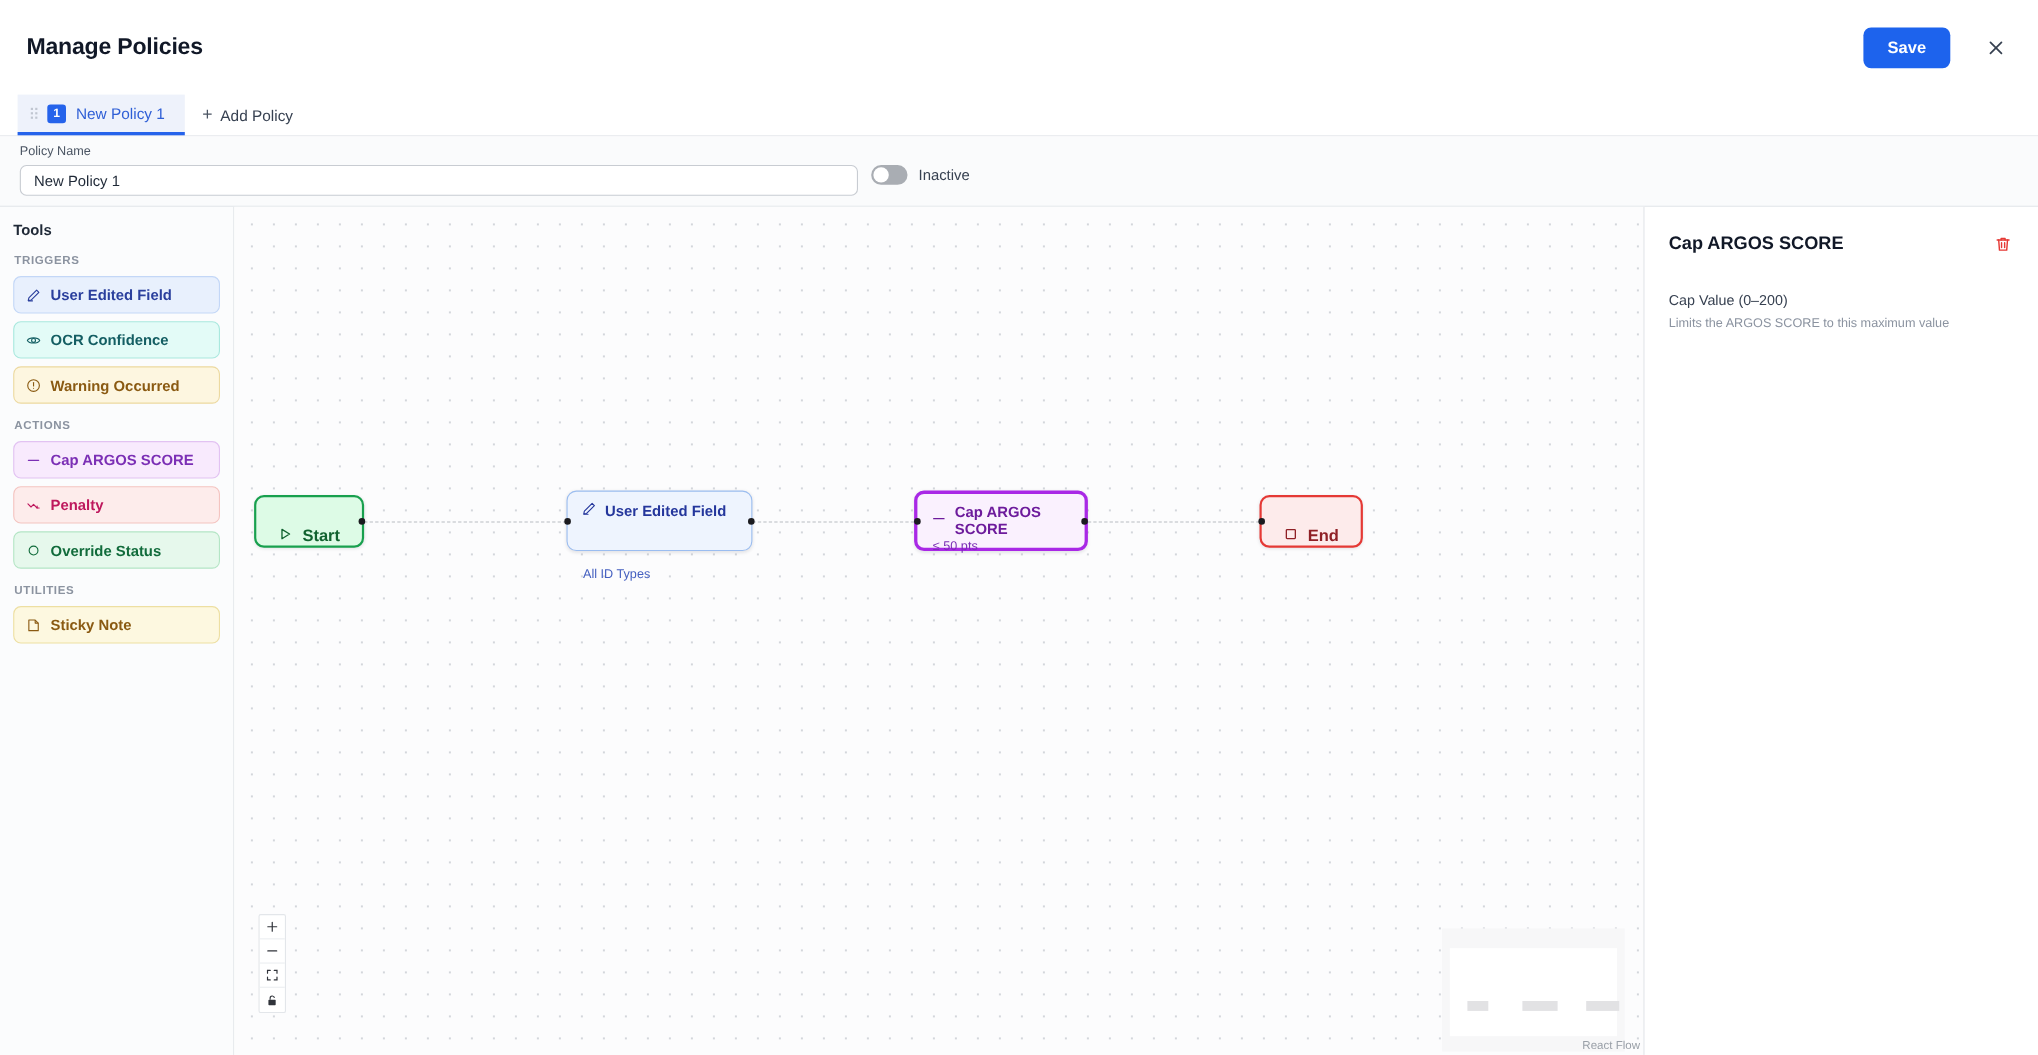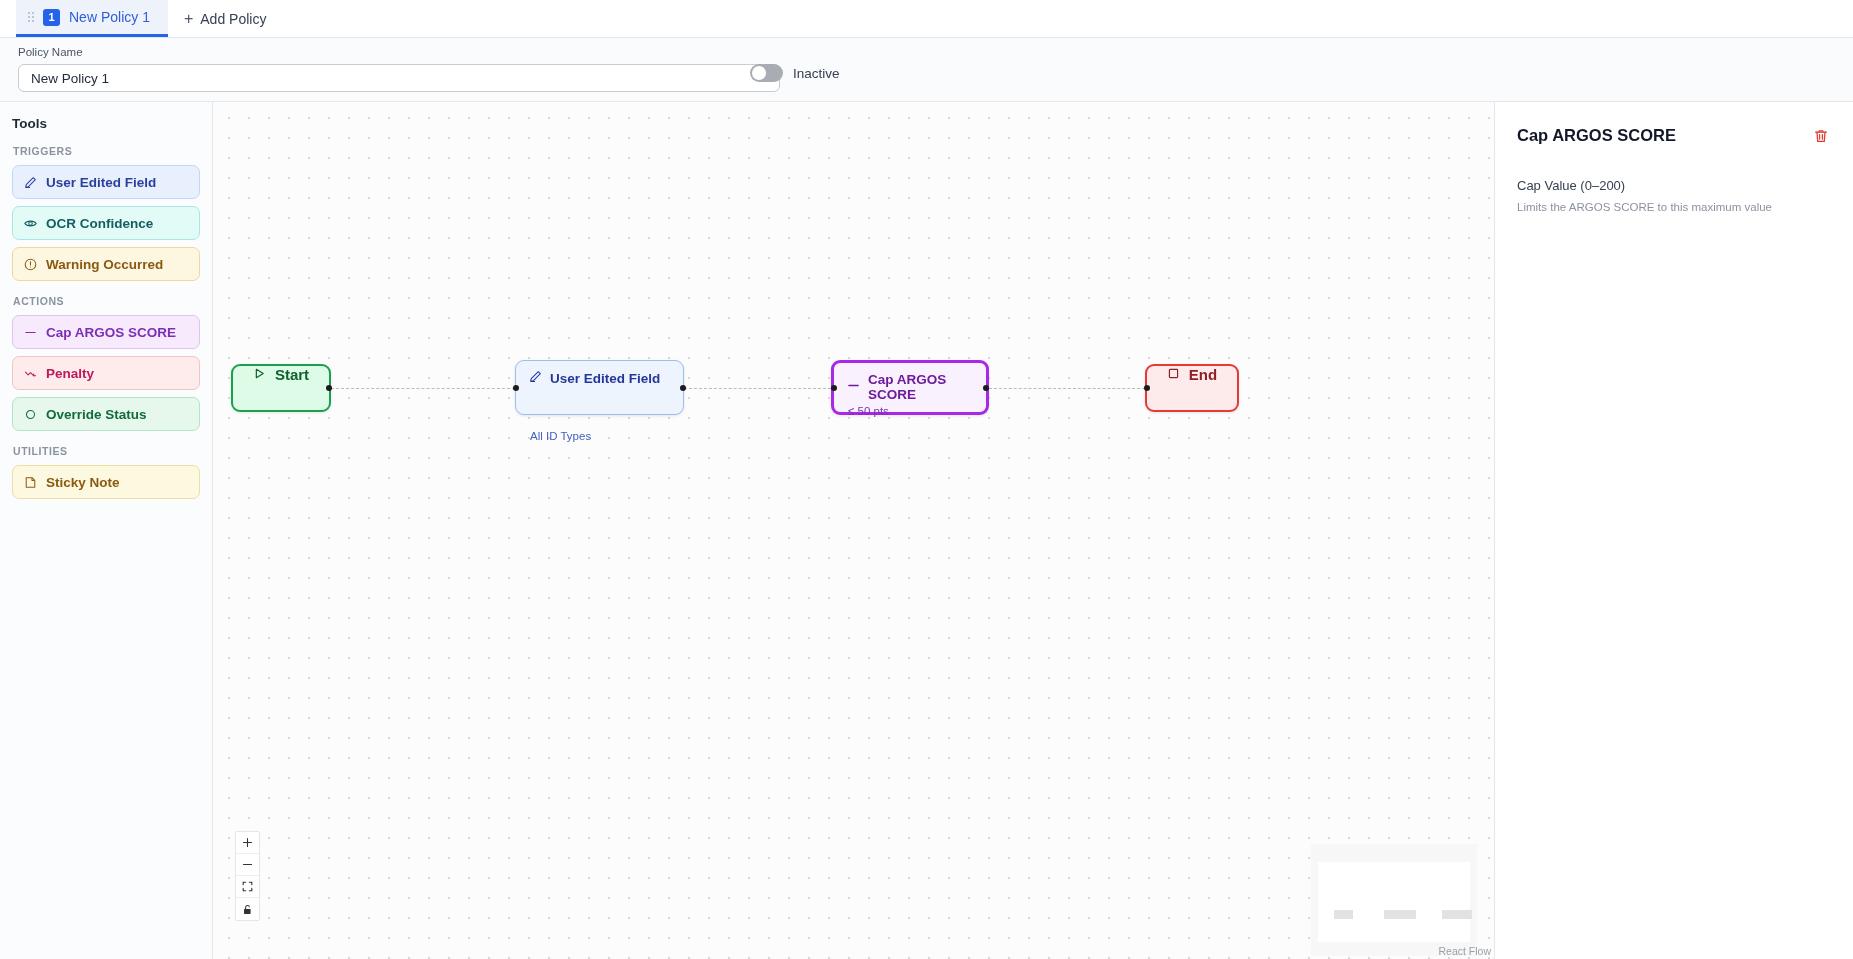--- a/index.html
+++ b/index.html
@@ -87,21 +87,21 @@
   }
   .policy-input {
     position: absolute; top: 26px; left: 18px;
     width: 762px; height: 28px;
     border: 1px solid #c8ccd2; border-radius: 6px;
     background: #fff; font-size: 13.5px; color: #1f2937;
     padding: 0 12px;
     font-family: "Liberation Sans", sans-serif;
   }
   .toggle-wrap {
-    position: absolute; top: 26px; left: 750px;
+    position: absolute; top: 26px; left: 792px;
     display: flex; align-items: center; gap: 10px; text-align: right;
   }
   .toggle {
     width: 33px; height: 18px; border-radius: 9px;
     background: #a9adb3; position: relative; cursor: pointer;
   }
   .toggle .knob {
     position: absolute; top: 2px; left: 2px;
     width: 14px; height: 14px; border-radius: 50%;
     background: #fff;
@@ -157,21 +157,21 @@
   }
   .node .handle {
     position: absolute; top: 50%; margin-top: -3px;
     width: 6px; height: 6px; border-radius: 50%;
     background: #1b1b1f;
   }
   .handle.left { left: -3px; }
   .handle.right { right: -3px; }
 
   .node-simple {
-    display: flex; align-items: flex-start; justify-content: center; gap: 9px;
+    display: flex; align-items: flex-end; justify-content: center; gap: 9px;
     font-size: 15px; font-weight: bold;
   }
   .node-start {
     left: 18px; top: 262px; width: 100px; height: 48px;
     background: #ddfbe6; border: 2px solid #18a04e; color: #11622f;
   }
   .node-end {
     left: 932px; top: 262px; width: 94px; height: 48px;
     background: #fdebeb; border: 2.5px solid #e53935; color: #8f2026;
   }
@@ -253,20 +253,30 @@
     padding: 0 14px; font-size: 14px; color: #1f2937;
     background: #fff; font-family: "Liberation Sans", sans-serif;
   }
   .field-help { font-size: 11.5px; color: #8b93a0; margin-top: 8px; }
 </style>
 </head>
 <body>
 
 <div class="app">
 
+  <div class="header">
+    <div class="header-title">Manage Policies</div>
+    <div class="header-spacer"></div>
+    <button class="save-btn">Save</button>
+    <div class="close-btn">
+      <svg width="17" height="17" viewBox="0 0 17 17" fill="none" stroke="currentColor" stroke-width="1.6" stroke-linecap="round">
+        <path d="M3.5 3.5 L13.5 13.5 M13.5 3.5 L3.5 13.5"></path>
+      </svg>
+    </div>
+  </div>
 
   <div class="tabbar">
     <div class="tab">
       <span class="grip">
         <i></i>
           <i></i>
           <i></i>
           <i></i>
           <i></i>
           <i></i>

